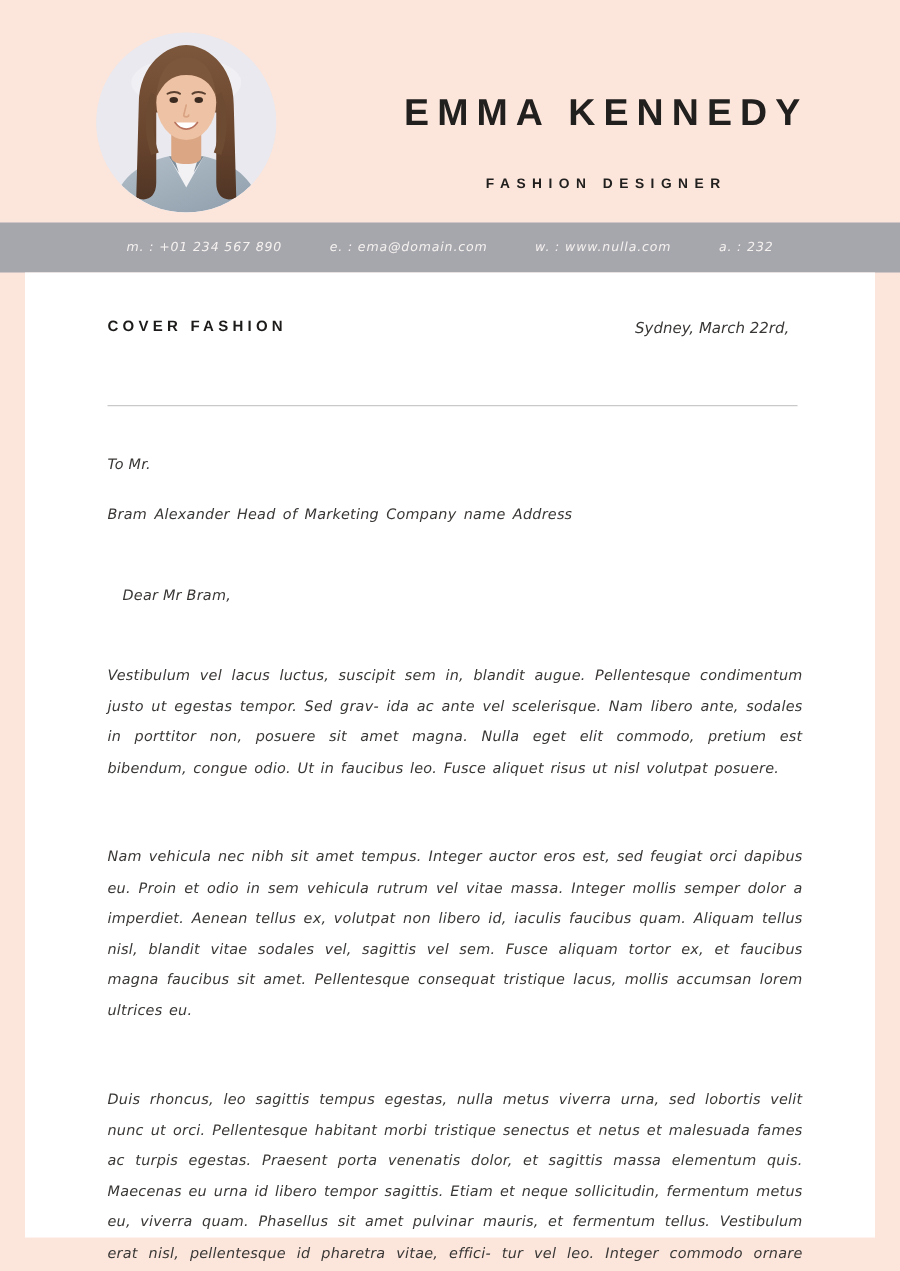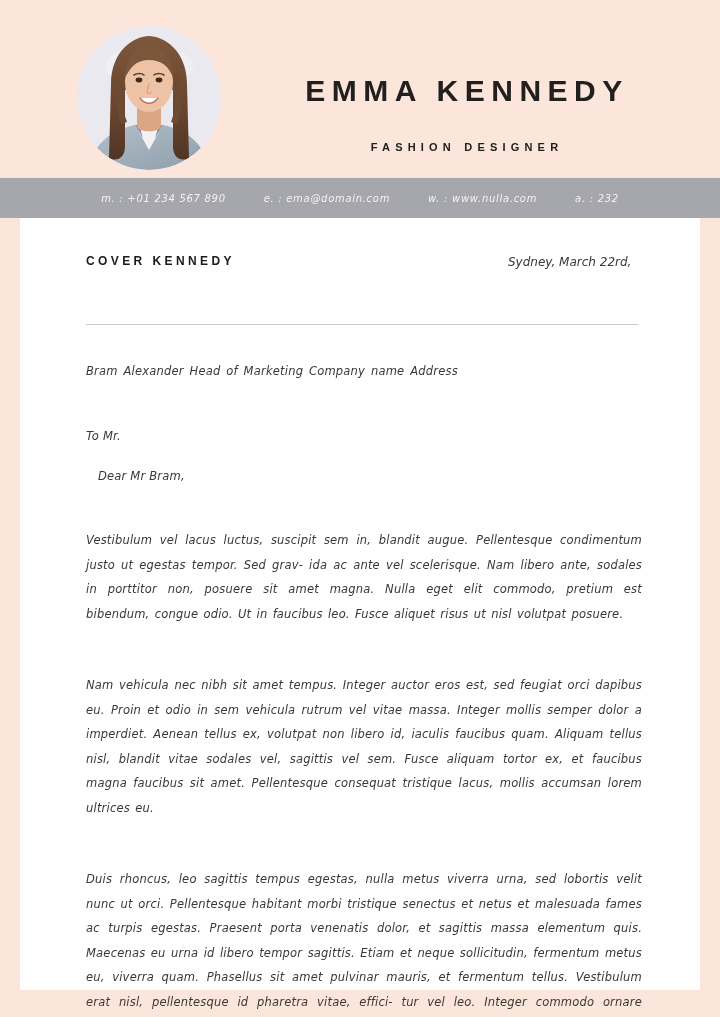--- a/index.html
+++ b/index.html
@@ -37,21 +37,21 @@
     width: 144px;
     height: 144px;
     border-radius: 50%;
     overflow: hidden;
     background: #e7e7ee;
   }
   .photo-svg { display: block; width: 144px; height: 144px; }
 
   .name-block {
     position: absolute;
-    left: 252px;
+    left: 270px;
     top: 60px;
     width: 430px;
     height: 105px;
     overflow: hidden;
   }
   .full-name {
     margin: 0;
     font-size: 30px;
     font-weight: bold;
     letter-spacing: 6.5px;
@@ -262,31 +262,31 @@
   <div class="contact-bar">
     <span class="contact-item">m. : +01 234 567 890</span>
     <span class="contact-item">e. : ema@domain.com</span>
     <span class="contact-item">w. : www.nulla.com</span>
     <span class="contact-item">a. : 232</span>
   </div>
 
   <div class="sheet">
     <div class="sheet-inner">
 
-      <h2 class="letter-title">COVER KENNEDY</h2>
+      <h2 class="letter-title">COVER FASHION</h2>
 
       <div class="date-block">
         <div>Sydney, March 22rd,</div>
       </div>
 
       <div class="divider"></div>
 
       <div class="recipient-salutation">
+        <p class="hand to-line">To Mr.</p>
         <p class="hand recipient-line">Bram Alexander Head of Marketing Company name Address</p>
-        <p class="hand to-line">To Mr.</p>
         <p class="hand salutation">Dear Mr Bram,</p>
       </div>
 
       <div class="body-copy">
         <p class="hand body-paragraph">Vestibulum vel lacus luctus, suscipit sem in, blandit augue. Pellentesque condimentum justo ut egestas tempor. Sed grav- ida ac ante vel scelerisque. Nam libero ante, sodales in porttitor non, posuere sit amet magna. Nulla eget elit commodo, pretium est bibendum, congue odio. Ut in faucibus leo. Fusce aliquet risus ut nisl volutpat posuere.</p>
         <p class="hand body-paragraph">Nam vehicula nec nibh sit amet tempus. Integer auctor eros est, sed feugiat orci dapibus eu. Proin et odio in sem vehicula rutrum vel vitae massa. Integer mollis semper dolor a imperdiet. Aenean tellus ex, volutpat non libero id, iaculis faucibus quam. Aliquam tellus nisl, blandit vitae sodales vel, sagittis vel sem. Fusce aliquam tortor ex, et faucibus magna faucibus sit amet. Pellentesque consequat tristique lacus, mollis accumsan lorem ultrices eu.</p>
         <p class="hand body-paragraph">Duis rhoncus, leo sagittis tempus egestas, nulla metus viverra urna, sed lobortis velit nunc ut orci. Pellentesque habitant morbi tristique senectus et netus et malesuada fames ac turpis egestas. Praesent porta venenatis dolor, et sagittis massa elementum quis. Maecenas eu urna id libero tempor sagittis. Etiam et neque sollicitudin, fermentum metus eu, viverra quam. Phasellus sit amet pulvinar mauris, et fermentum tellus. Vestibulum erat nisl, pellentesque id pharetra vitae, effici- tur vel leo. Integer commodo ornare laoreet.</p>
       </div>
 
     </div>

